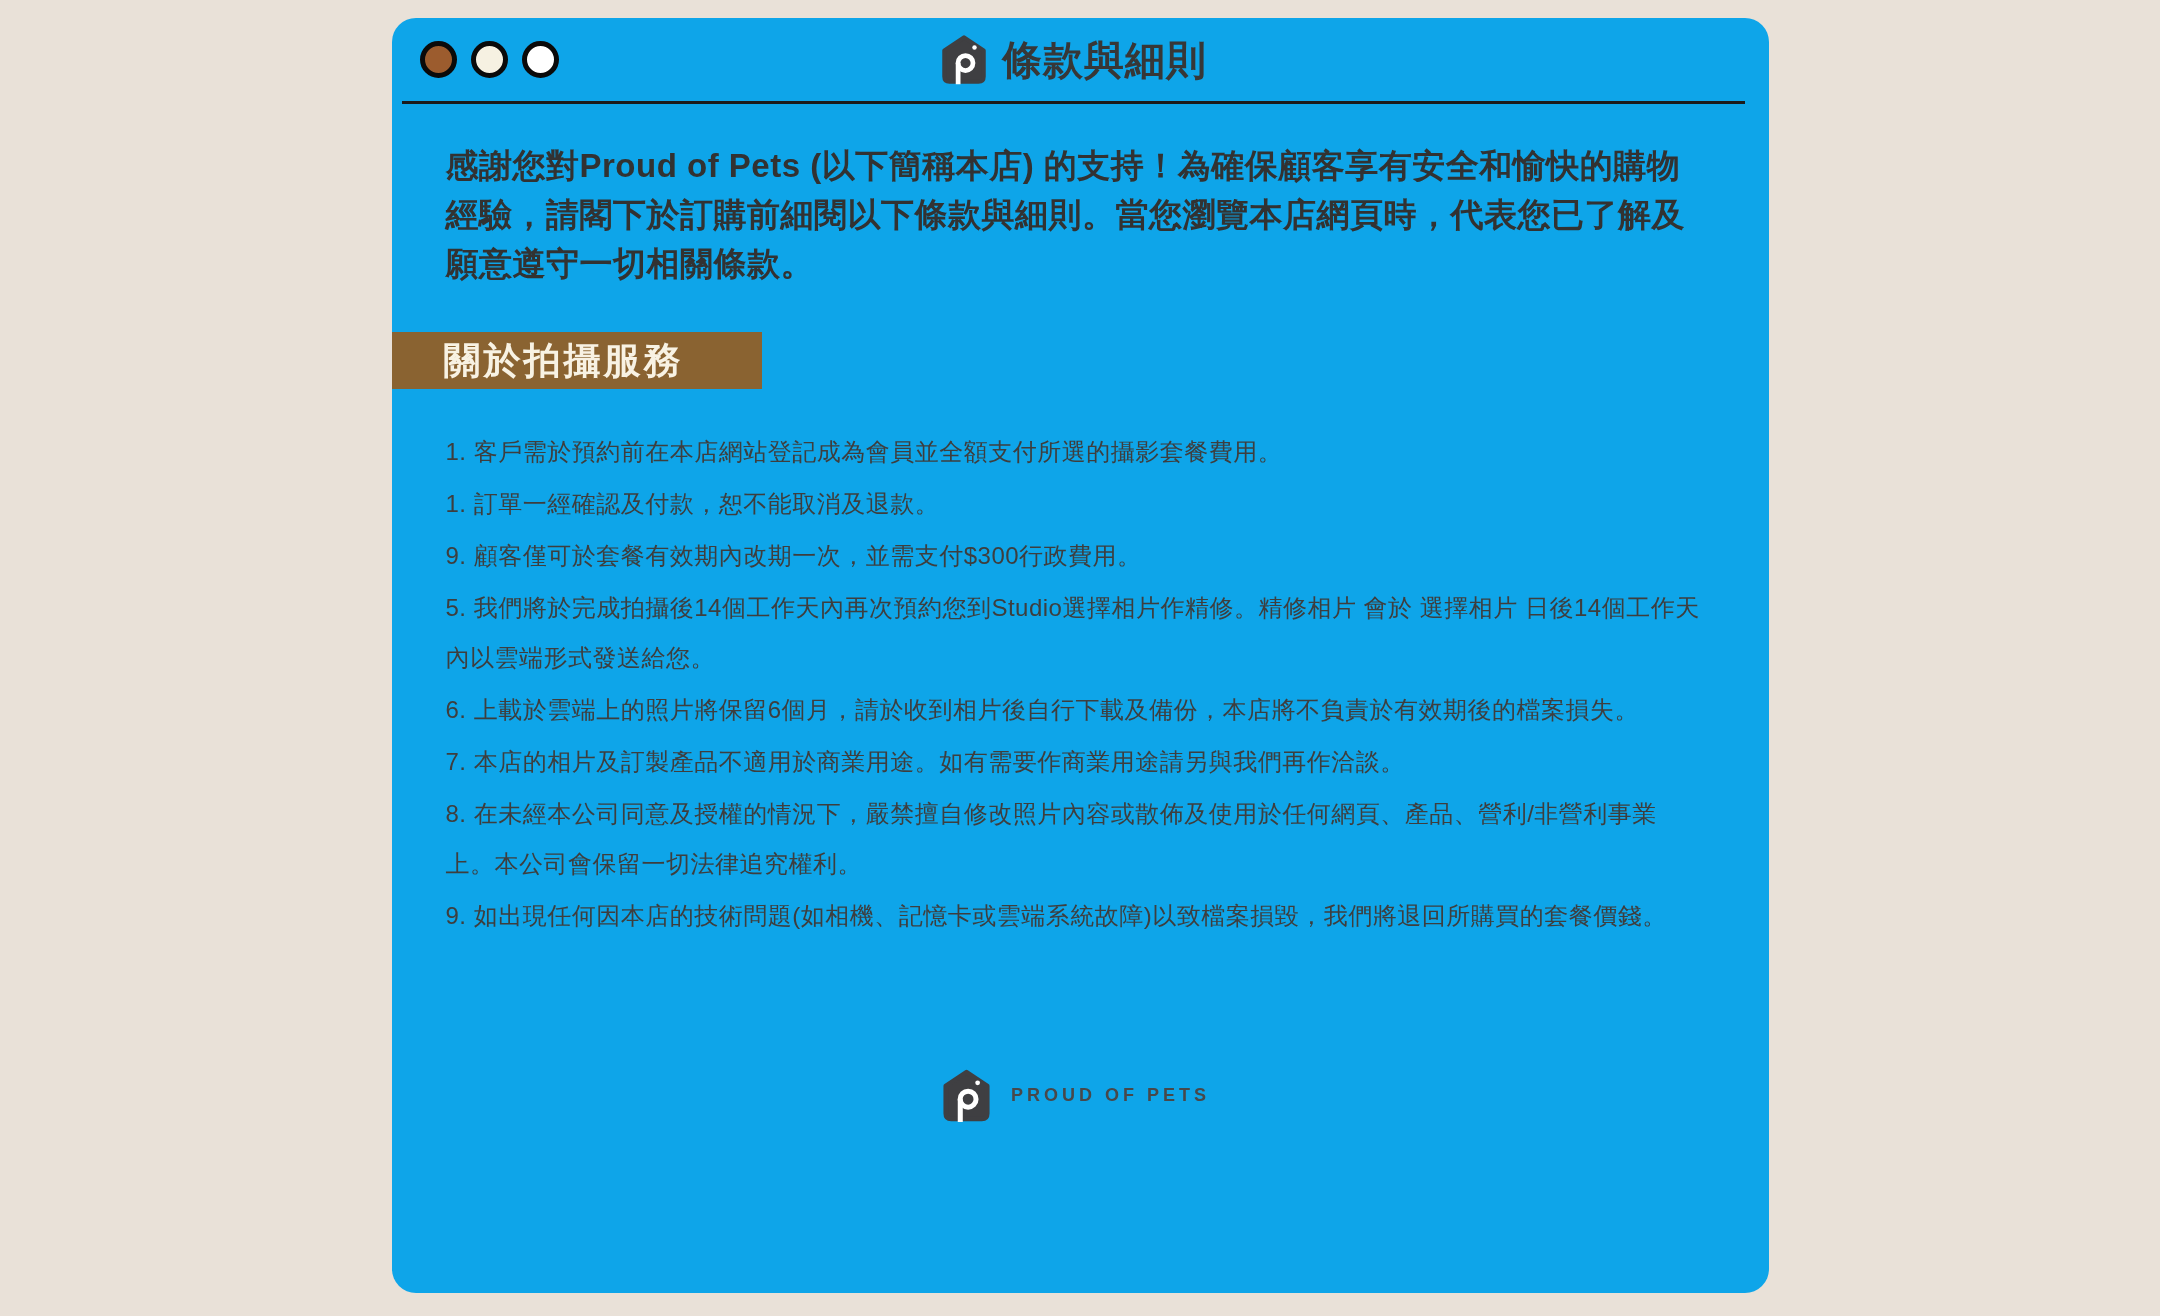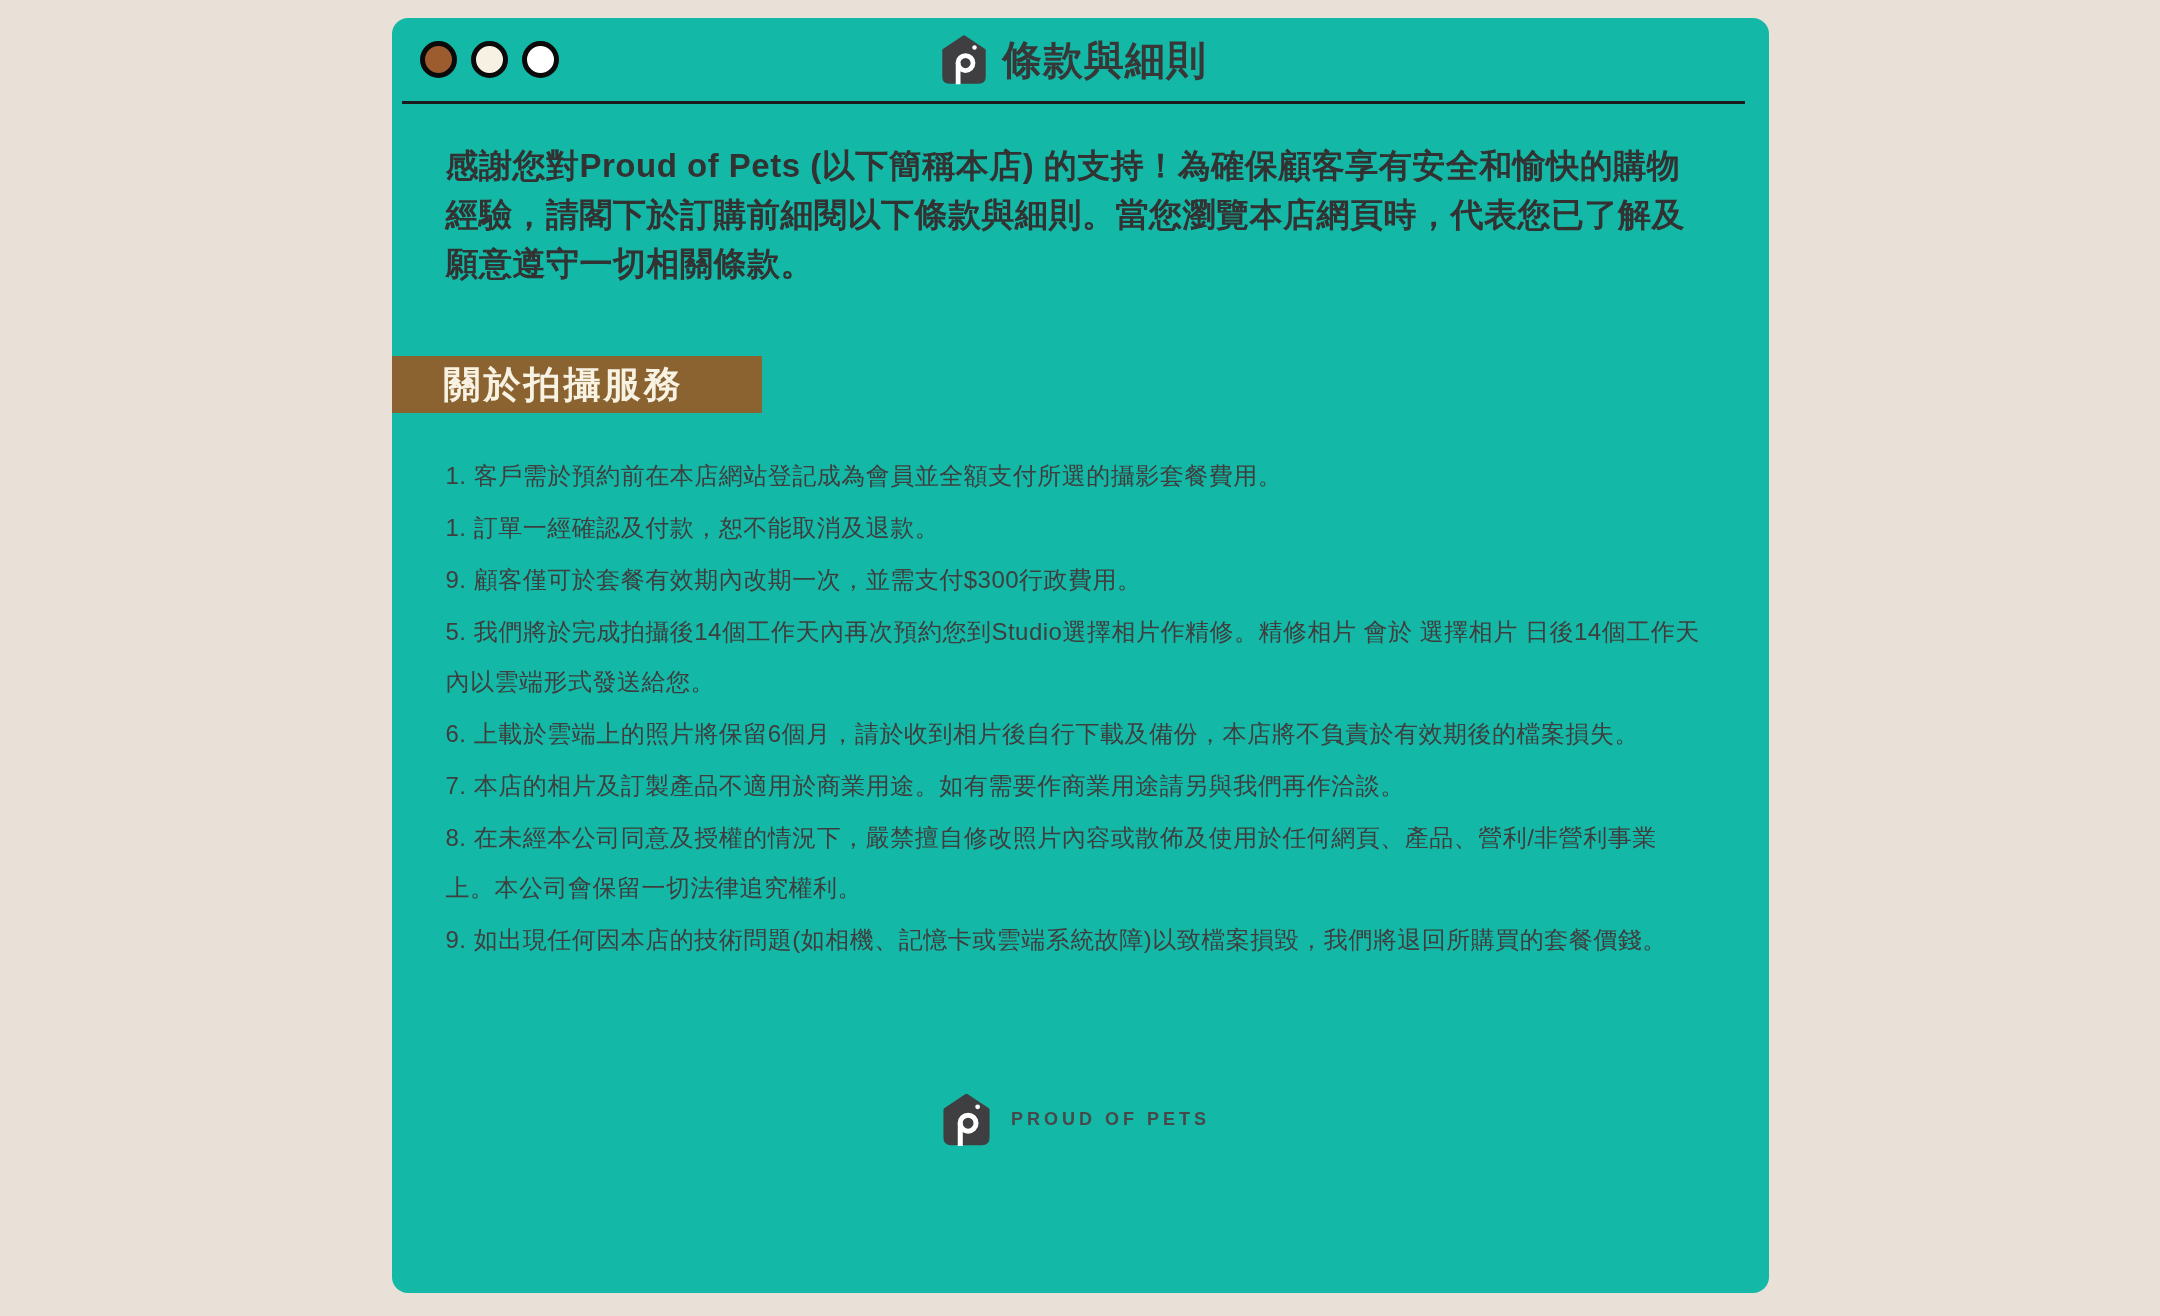--- a/index.html
+++ b/index.html
@@ -11,22 +11,22 @@
     height: 1316px;
     background: #E9E1D8;
     font-family: "Liberation Sans", sans-serif;
     overflow: hidden;
     position: relative;
   }
   .card {
     width: 1377px;
     height: 1275px;
     margin: 18px auto 0 auto;
-    background: #14b8a6;
-    border-radius: 16px;
+    background: #0ea5e9;
+    border-radius: 24px;
     overflow: hidden;
     box-sizing: border-box;
   }
   
   .header {
     height: 83px;
     margin: 0 24px 0 10px;
     border-bottom: 3px solid #1B1B1B;
     display: flex;
     align-items: center;
@@ -71,21 +71,21 @@
   }
   .intro {
     margin: 37px 0 0 0;
     font-size: 33px;
     line-height: 49px;
     font-weight: 700;
     color: #323232;
     letter-spacing: 0.5px;
   }
   .section-badge {
-    margin: 68px 0 0 -54px;
+    margin: 44px 0 0 -54px;
     width: 370px;
     height: 57px;
     background: #8A6331;
     color: #F8F2E3;
     font-size: 37px;
     font-weight: 700;
     letter-spacing: 3px;
     display: flex;
     align-items: center;
     padding-left: 52px;

